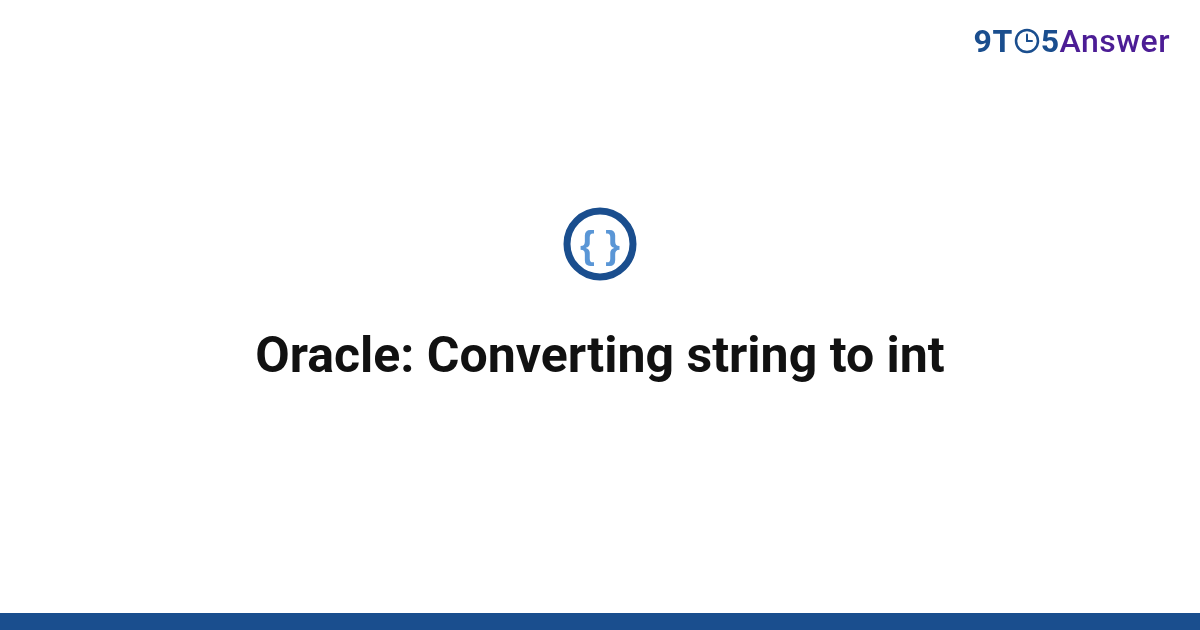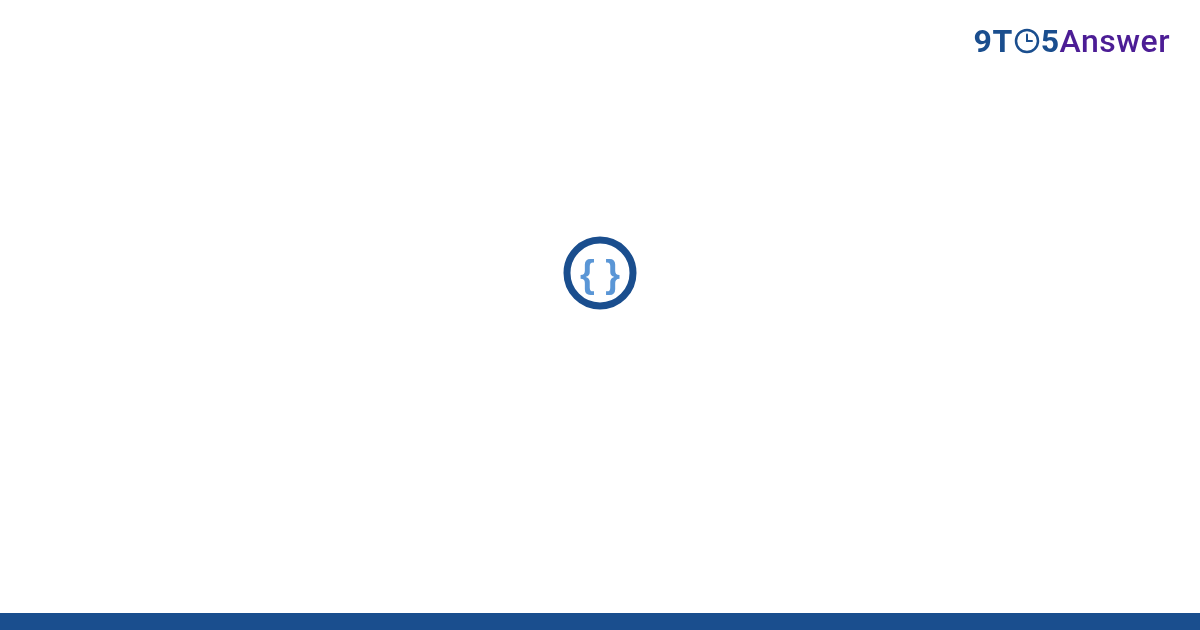--- a/index.html
+++ b/index.html
@@ -91,15 +91,16 @@
   <span class="logo-answer">Answer</span>
 </div>
 
 <div class="center-content">
   <div class="icon-wrapper">
     <svg width="76" height="76" viewBox="0 0 76 76">
       <circle cx="38" cy="38" r="33" fill="none" stroke="#1a4e8e" stroke-width="7"></circle>
       <text x="38" y="52" font-size="38" font-weight="700" fill="#5a96d6" text-anchor="middle" font-family="Arial, sans-serif">{ }</text>
     </svg>
   </div>
+  <h1 class="page-title">Oracle: Converting string to int</h1>
 </div>
 
 <div class="bottom-bar"></div>
 
 </body></html>

